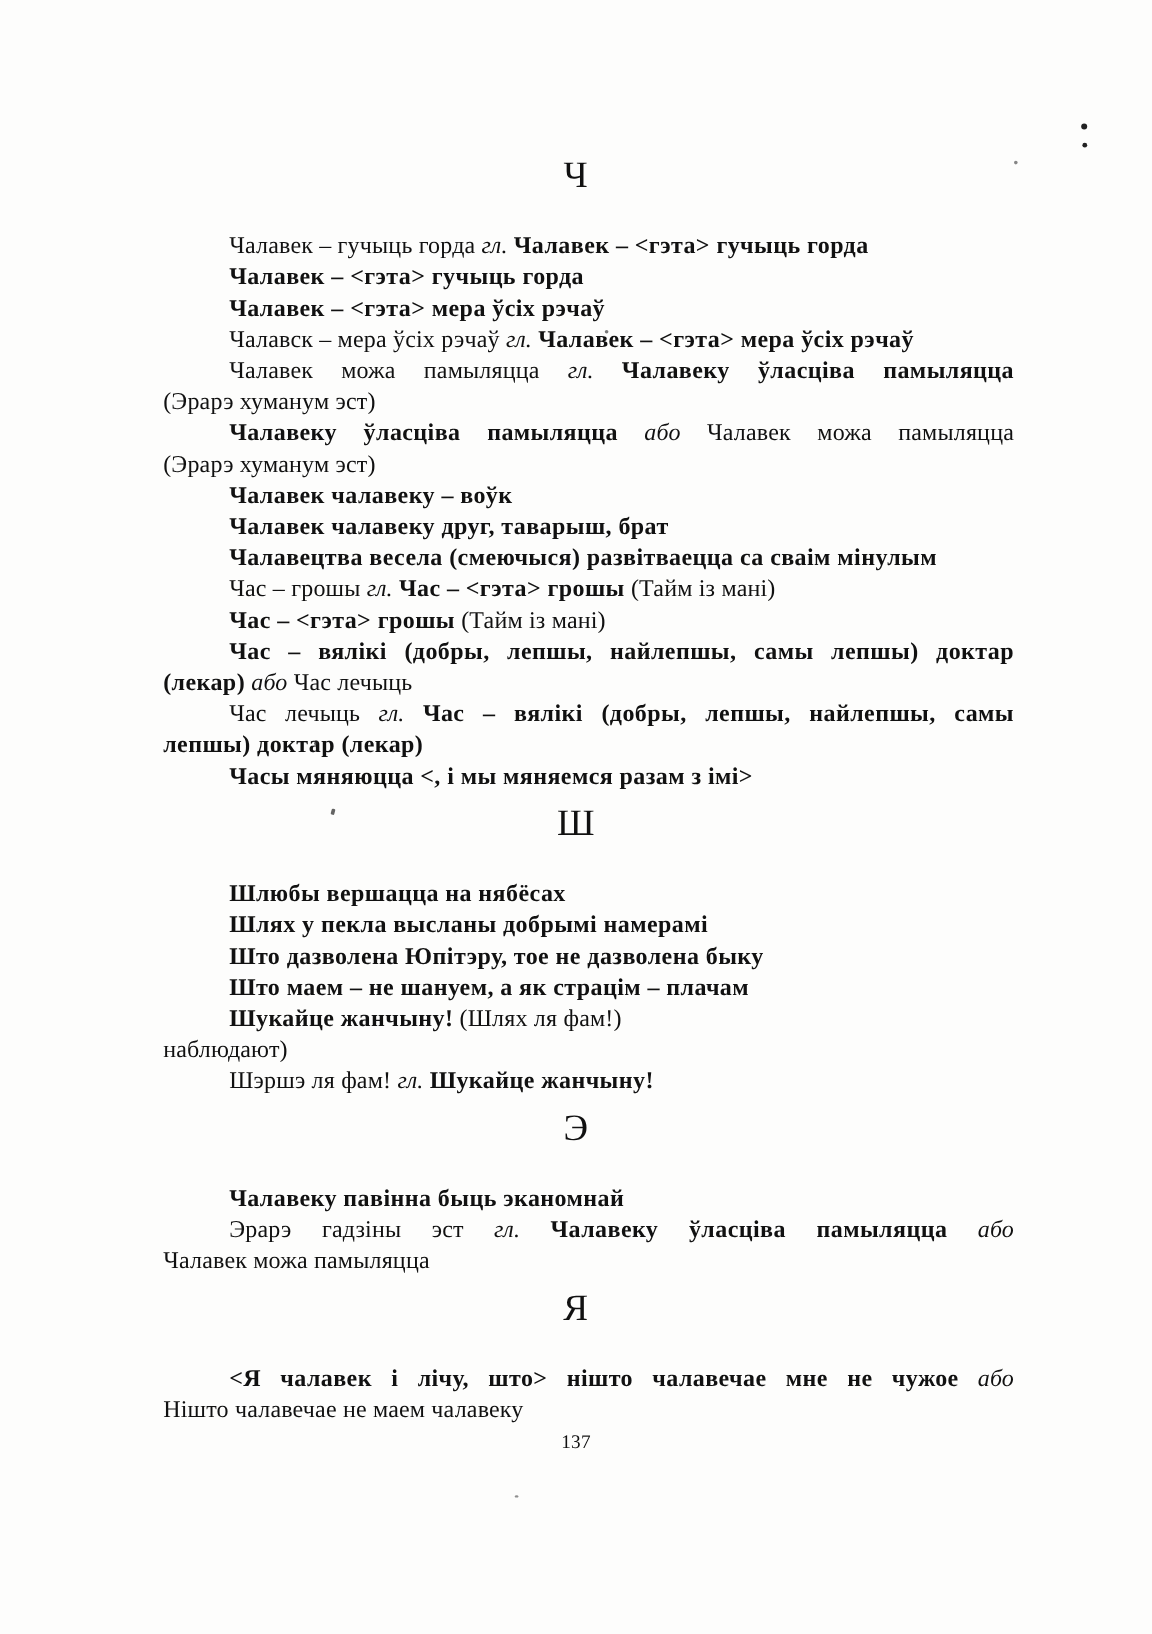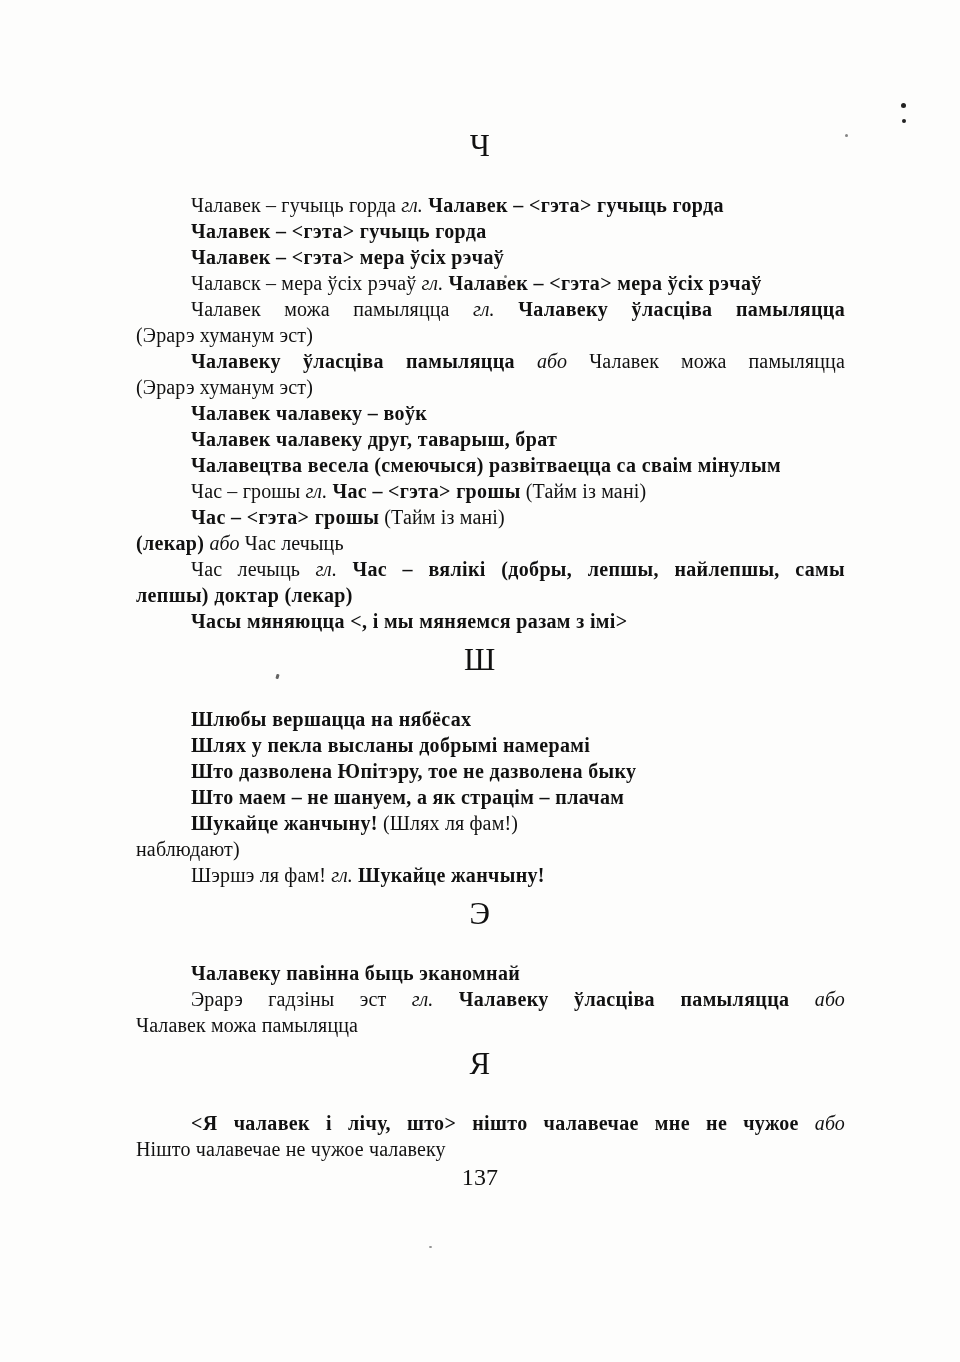--- a/index.html
+++ b/index.html
@@ -48,21 +48,21 @@
   }
   .line.just {
     text-align: justify;
     -moz-text-align-last: justify;
     text-align-last: justify;
   }
   .run.b { font-weight: bold; letter-spacing: 0.35px; }
   .run.i { font-style: italic; }
   .page-number {
     text-align: center;
-    font-size: 24px;
+    font-size: 16px;
     line-height: 26px;
     margin-top: 2px;
   }
   .speck {
     position: absolute;
     background: #222;
     border-radius: 50%;
   }
   .speck.s1 { left: 901px; top: 103px; width: 5px; height: 5px; }
   .speck.s2 { left: 902px; top: 119px; width: 4px; height: 4px; }
@@ -116,20 +116,21 @@
       <div class="entry">
         <div class="line first"><span class="run b">Чалавецтва весела (смеючыся) развітваецца са сваім мінулым</span></div>
       </div>
       <div class="entry">
         <div class="line first"><span class="run r">Час – грошы </span><span class="run i">гл.</span><span class="run r"> </span><span class="run b">Час – &lt;гэта&gt; грошы</span><span class="run r"> (Тайм із мані)</span></div>
       </div>
       <div class="entry">
         <div class="line first"><span class="run b">Час – &lt;гэта&gt; грошы</span><span class="run r"> (Тайм із мані)</span></div>
       </div>
       <div class="entry">
+        <div class="line first just"><span class="run b">Час – вялікі (добры, лепшы, найлепшы, самы лепшы) доктар</span></div>
         <div class="line"><span class="run b">(лекар)</span><span class="run r"> </span><span class="run i">або</span><span class="run r"> Час лечыць</span></div>
       </div>
       <div class="entry">
         <div class="line first just"><span class="run r">Час лечыць </span><span class="run i">гл.</span><span class="run r"> </span><span class="run b">Час – вялікі (добры, лепшы, найлепшы, самы</span></div>
         <div class="line"><span class="run b">лепшы) доктар (лекар)</span></div>
       </div>
       <div class="entry">
         <div class="line first"><span class="run b">Часы мяняюцца &lt;, і мы мяняемся разам з імі&gt;</span></div>
       </div>
       <div class="heading">Ш</div>
@@ -158,17 +159,17 @@
       <div class="entry">
         <div class="line first"><span class="run b">Чалавеку павінна быць эканомнай</span></div>
       </div>
       <div class="entry">
         <div class="line first just"><span class="run r">Эрарэ гадзіны эст </span><span class="run i">гл.</span><span class="run r"> </span><span class="run b">Чалавеку ўласціва памыляцца</span><span class="run r"> </span><span class="run i">або</span></div>
         <div class="line"><span class="run r">Чалавек можа памыляцца</span></div>
       </div>
       <div class="heading">Я</div>
       <div class="entry">
         <div class="line first just"><span class="run b">&lt;Я чалавек і лічу, што&gt; нішто чалавечае мне не чужое</span><span class="run r"> </span><span class="run i">або</span></div>
-        <div class="line"><span class="run r">Нішто чалавечае не чужое чалавеку</span></div>
+        <div class="line"><span class="run r">Нішто чалавечае не маем чалавеку</span></div>
       </div>
       <div class="page-number">137</div>
   </div>
 </div>
 
 </body></html>

